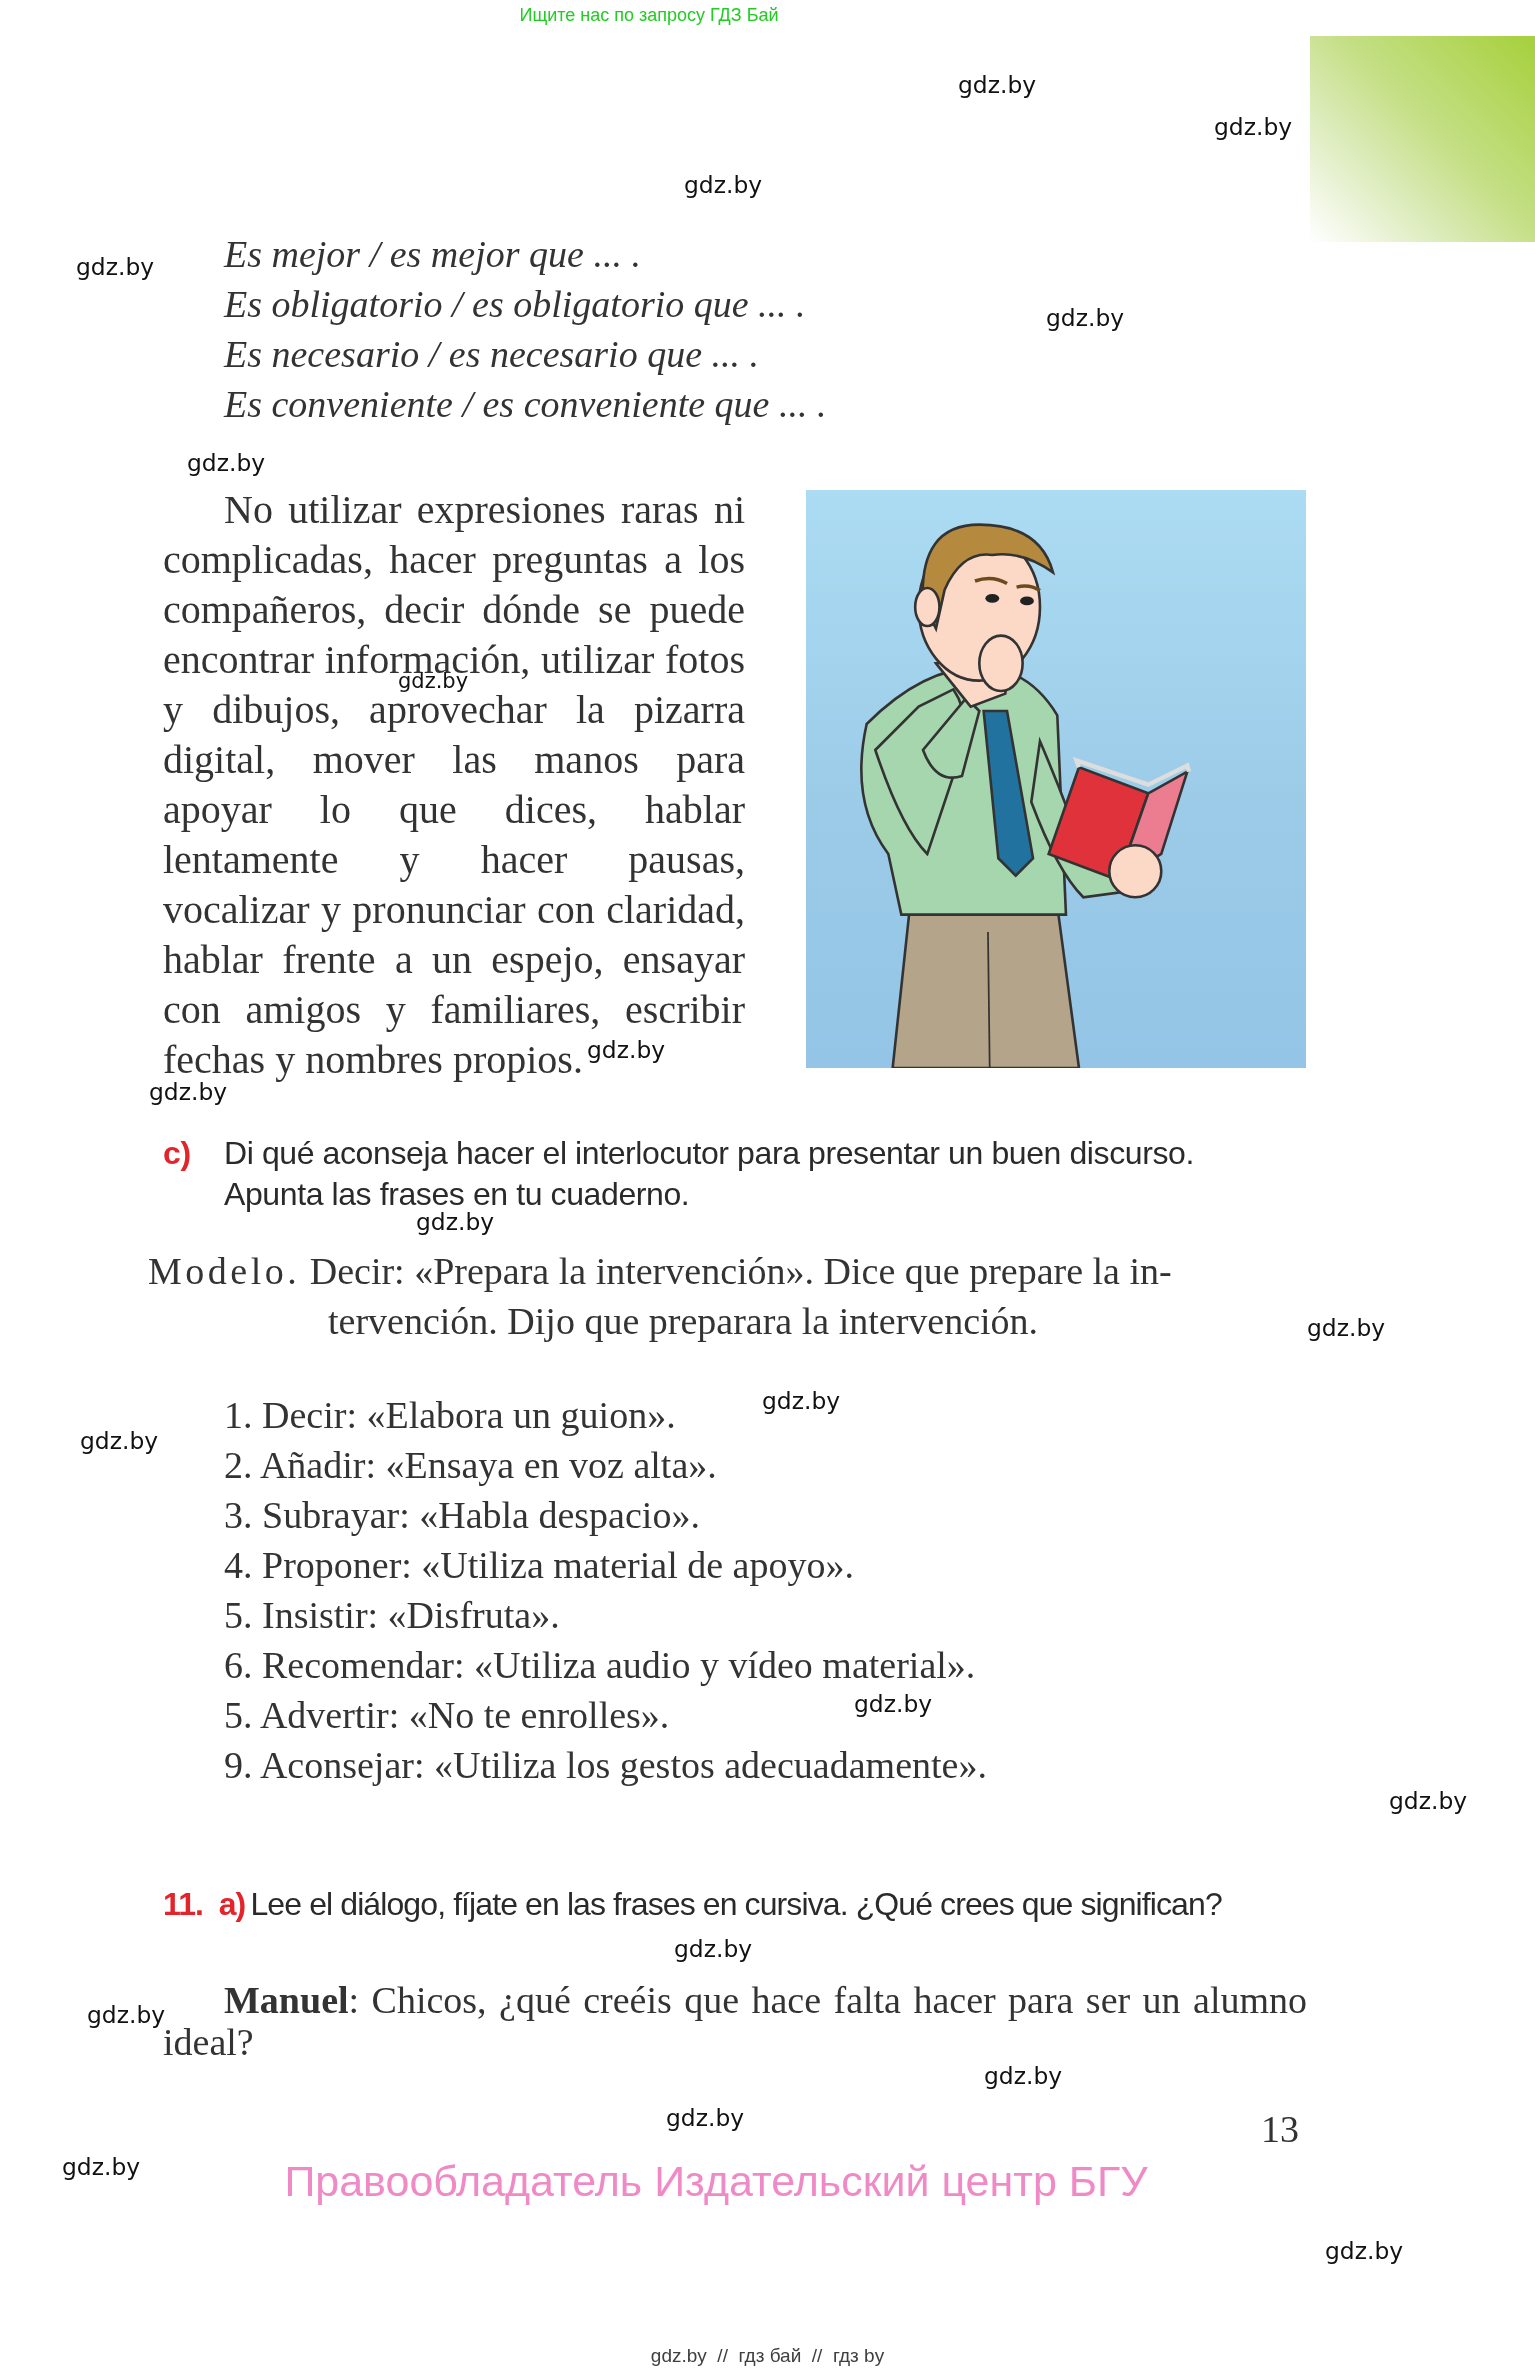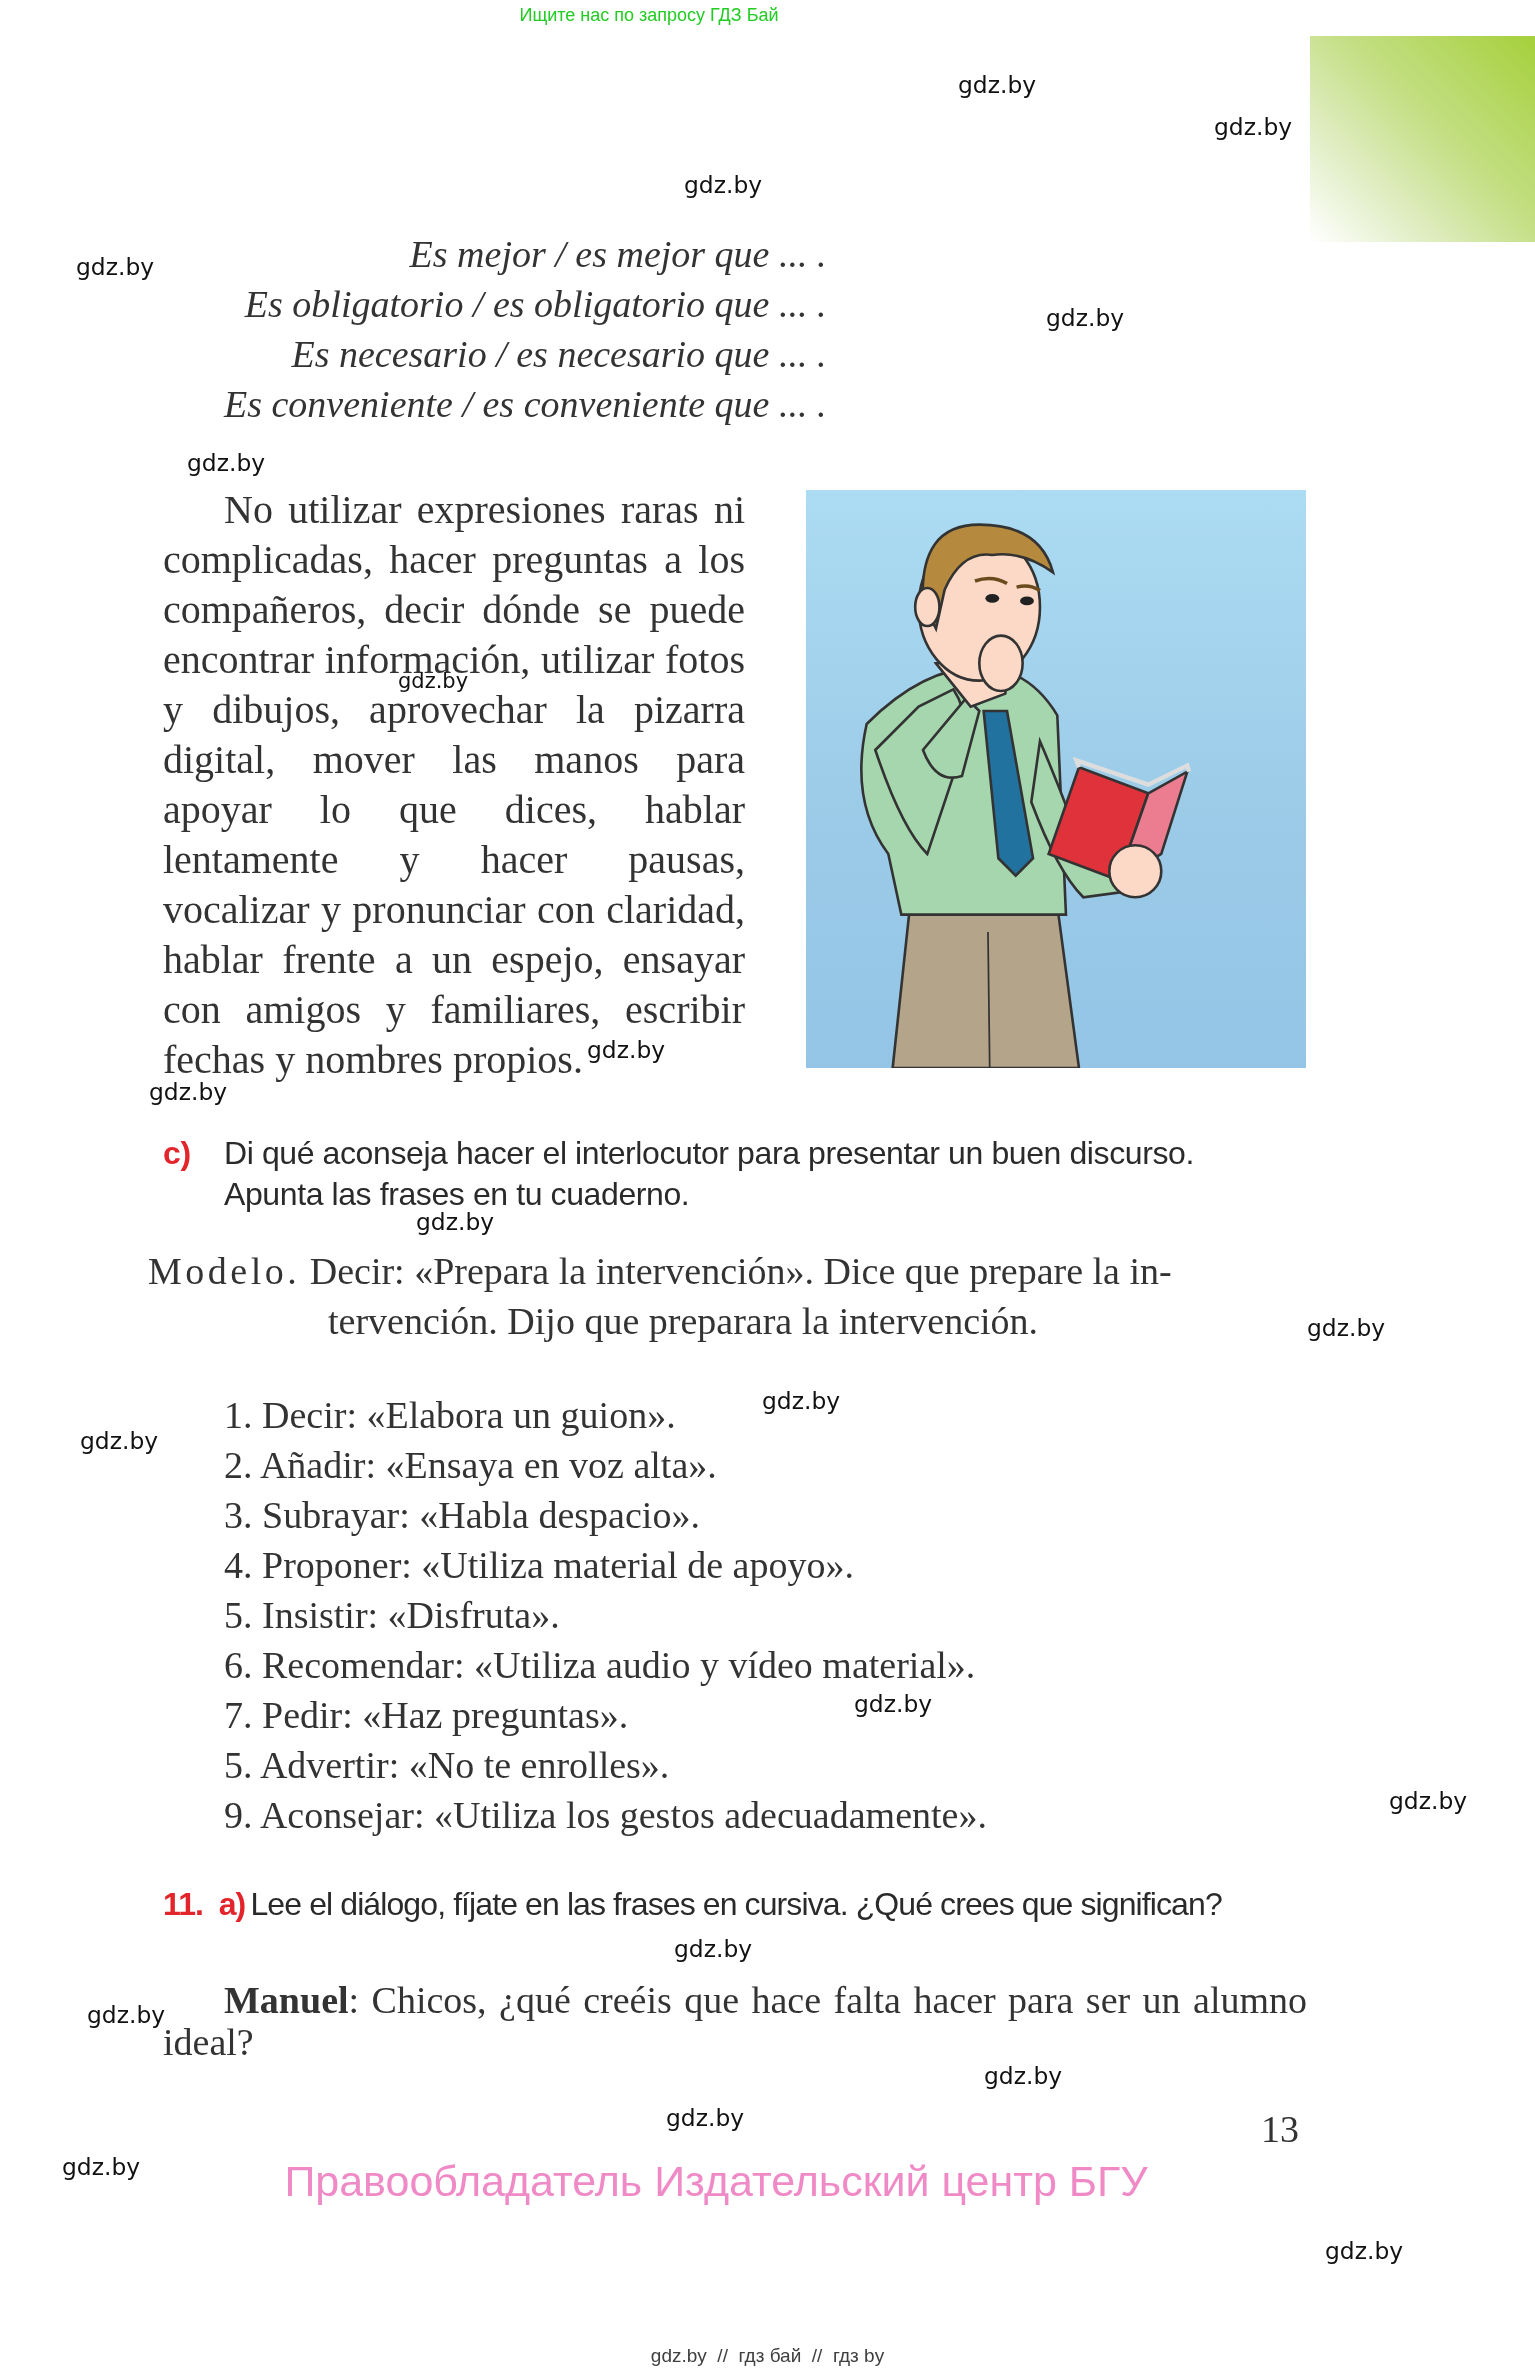--- a/index.html
+++ b/index.html
@@ -23,21 +23,21 @@
     }
     .wm {
       font-family: "DejaVu Sans", sans-serif; font-size: 23.4px; color: #111111;
       white-space: nowrap;
     }
     .wm-small { font-size: 21px; }
     .phrases {
       left: 224px; top: 229px;
       font-style: italic; font-size: 38px; line-height: 50px; color: #333333;
     }
-    .phrases div { white-space: nowrap; text-align: right; }
+    .phrases div { white-space: nowrap; }
     .para {
       left: 163px; top: 485px; width: 582px;
       font-size: 40px; line-height: 50px; color: #333333;
       text-align: justify; text-indent: 61px;
     }
     .illustration {
       left: 806px; top: 490px; width: 500px; height: 578px;
       background: linear-gradient(180deg, #acdcf3 0%, #9ccbe8 55%, #94c5e6 100%);
       overflow: hidden;
     }
@@ -174,21 +174,20 @@
   <div class="line2">tervención. Dijo que preparara la intervención.</div>
 </div>
 
 <div class="abs items">
   <div>1. Decir: «Elabora un guion».</div>
   <div>2. Añadir: «Ensaya en voz alta».</div>
   <div>3. Subrayar: «Habla despacio».</div>
   <div>4. Proponer: «Utiliza material de apoyo».</div>
   <div>5. Insistir: «Disfruta».</div>
   <div>6. Recomendar: «Utiliza audio y vídeo material».</div>
-  <div>7. Pedir: «Haz preguntas».</div>
   <div>5. Advertir: «No te enrolles».</div>
   <div>9. Aconsejar: «Utiliza los gestos adecuadamente».</div>
 </div>
 
 <div class="abs ex11">
   <span class="num">11.</span><span class="letter">a)</span><span>Lee el diálogo, fíjate en las frases en cursiva. ¿Qué crees que significan?</span>
 </div>
 
 <div class="abs dialog"><span class="speaker">Manuel</span><span>: Chicos, ¿qué creéis que hace falta hacer para ser un alumno ideal?</span></div>
 

